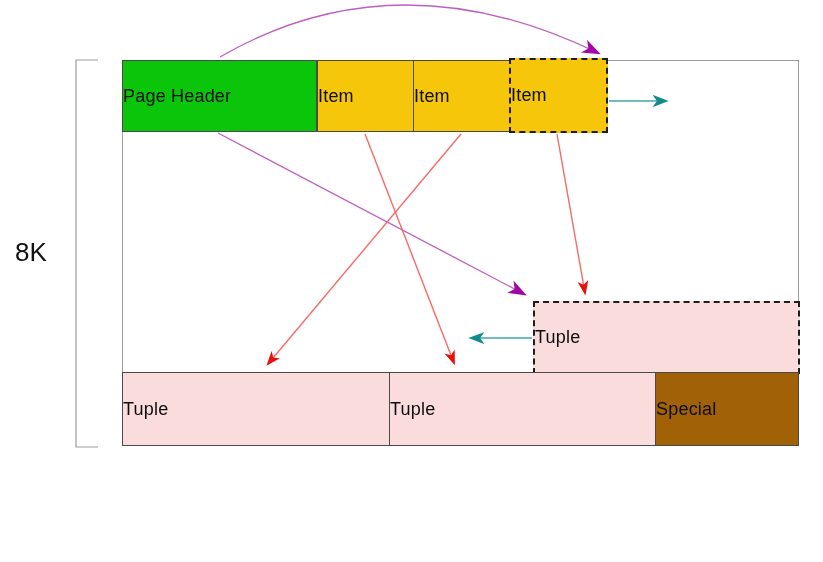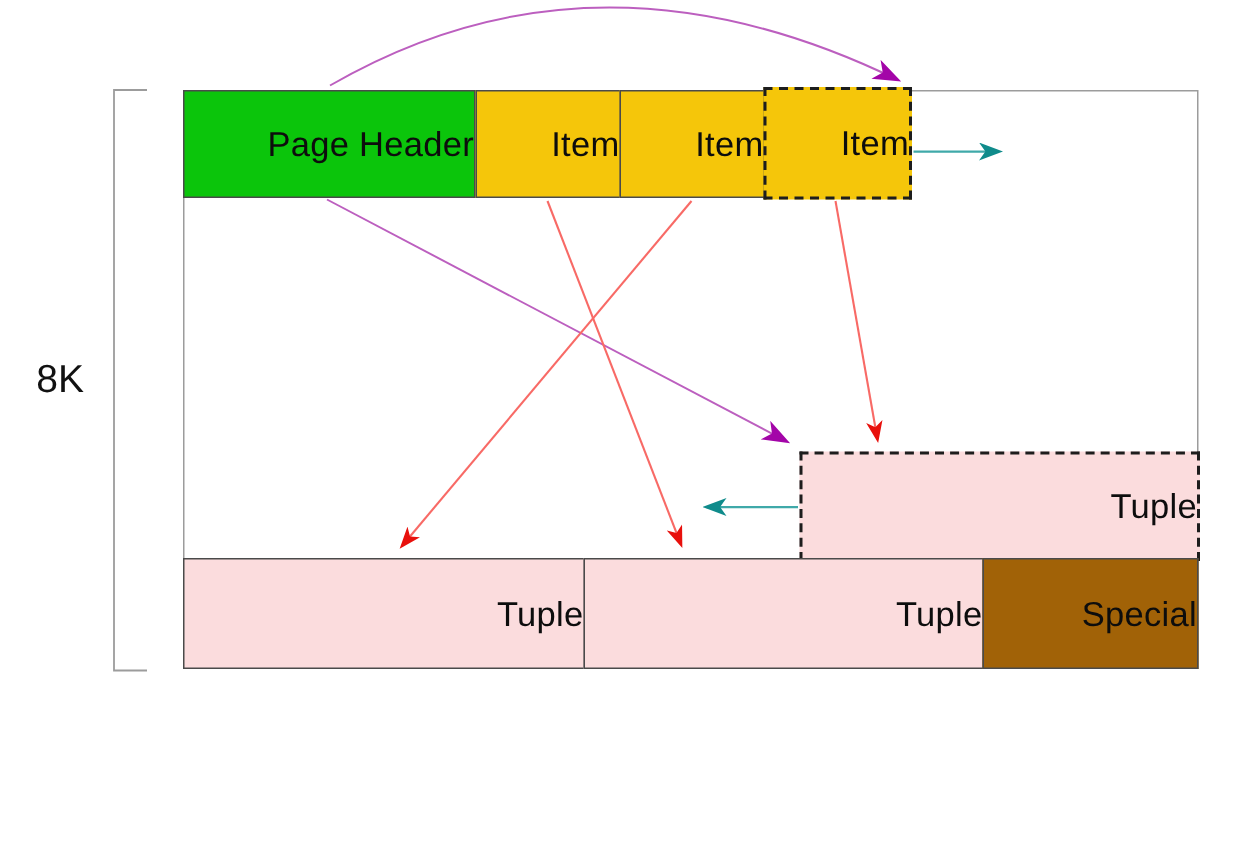--- a/index.html
+++ b/index.html
@@ -5,24 +5,24 @@
   html, body { margin: 0; padding: 0; background: #ffffff; }
   .stage {
     position: relative;
     width: 823px; height: 562px;
     background: #ffffff;
     font-family: "Liberation Sans", sans-serif;
     overflow: hidden;
   }
   .box {
     position: absolute;
-    display: flex; align-items: center; justify-content: flex-end;
+    display: flex; align-items: center; justify-content: flex-start;
     box-sizing: border-box;
     color: #0d0d0d;
-    font-size: 23px;
+    font-size: 18px;
     letter-spacing: 0.2px;
   }
   .solid  { border: 1px solid #4a4a4a; }
   .dashed { border: 2px dashed #1d1d1d; }
 
   .page-outline {
     position: absolute;
     left: 122px; top: 60px; width: 677px; height: 386px;
     border: 1px solid #9c9c9c;
     box-sizing: border-box;
@@ -34,21 +34,21 @@
   #item-2      { left: 413px; top: 60px;  width: 97px;  height: 72px; }
   #item-3      { left: 509px; top: 58px;  width: 99px;  height: 75px; }
   #tuple-free  { left: 533px; top: 301px; width: 267px; height: 73px; }
   #tuple-1     { left: 122px; top: 372px; width: 268px; height: 74px; }
   #tuple-2     { left: 389px; top: 372px; width: 267px; height: 74px; }
   #special     { left: 655px; top: 372px; width: 144px; height: 74px; }
 
   .size-label {
     position: absolute;
     left: 6px; top: 237px; width: 50px;
-    font-size: 26px; color: #111111; text-align: right;
+    font-size: 26px; color: #111111; text-align: center;
   }
   .caption {
     position: absolute;
     left: 0; right: 0; top: 522px;
     text-align: center;
     font-size: 20px;
     color: #3d3d3d;
   }
   svg.arrow-layer {
     position: absolute; left: 0; top: 0;

